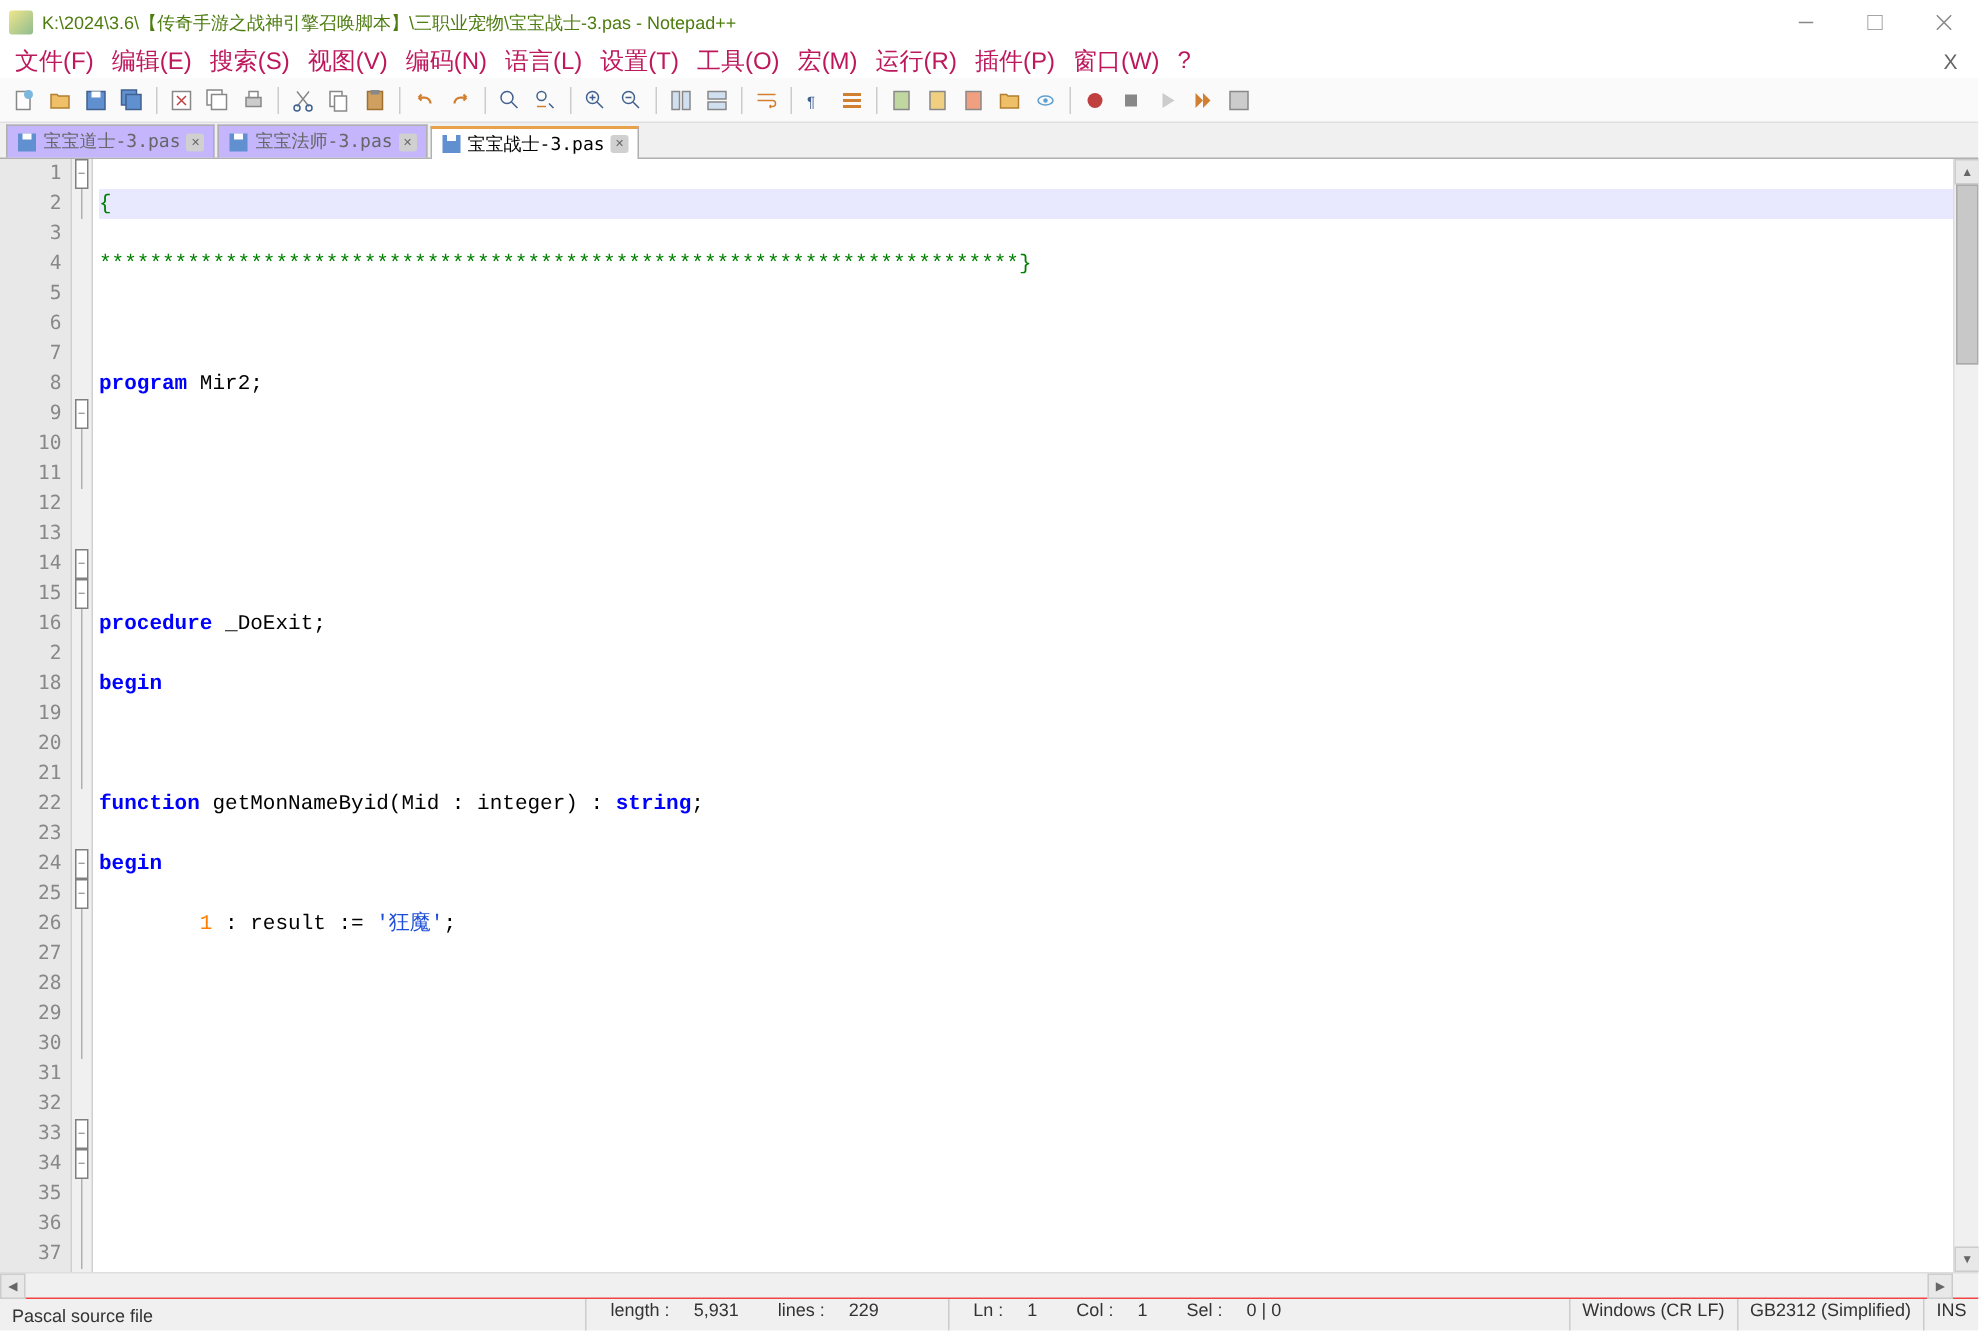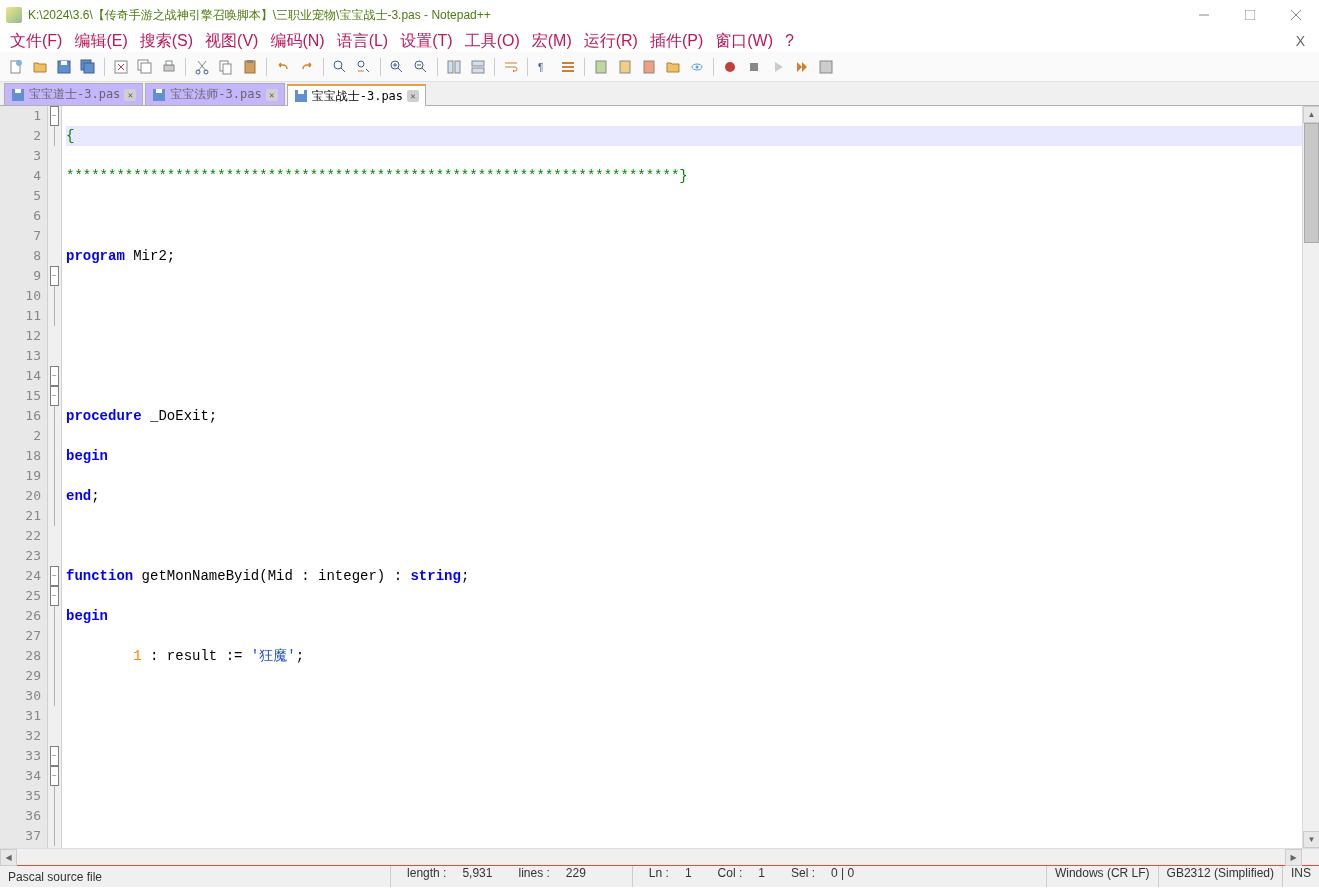--- a/index.html
+++ b/index.html
@@ -435,21 +435,20 @@
   <div class="code">
 <div class="line hl"><span class="cmt">{</span></div>
 <div class="line"><span class="cmt">*************************************************************************</span><span class="cmt">}</span></div>
 <div class="line"></div>
 <div class="line"><span class="kw">program</span><span> Mir2;</span></div>
 <div class="line"></div>
 <div class="line"></div>
 <div class="line"></div>
 <div class="line"><span class="kw">procedure</span><span> _DoExit;</span></div>
 <div class="line"><span class="kw">begin</span></div>
-<div class="line"><span class="kw">end</span><span>;</span></div>
 <div class="line"></div>
 <div class="line"><span class="kw">function</span><span> getMonNameByid(Mid : integer) : </span><span class="kw">string</span><span>;</span></div>
 <div class="line"><span class="kw">begin</span></div>
 <div class="line">        <span class="num">1</span><span> : result := </span><span class="str">'狂魔'</span><span>;</span></div>
 <div class="line"></div>
 <div class="line"></div>
 <div class="line">        </div>
 
 
 

